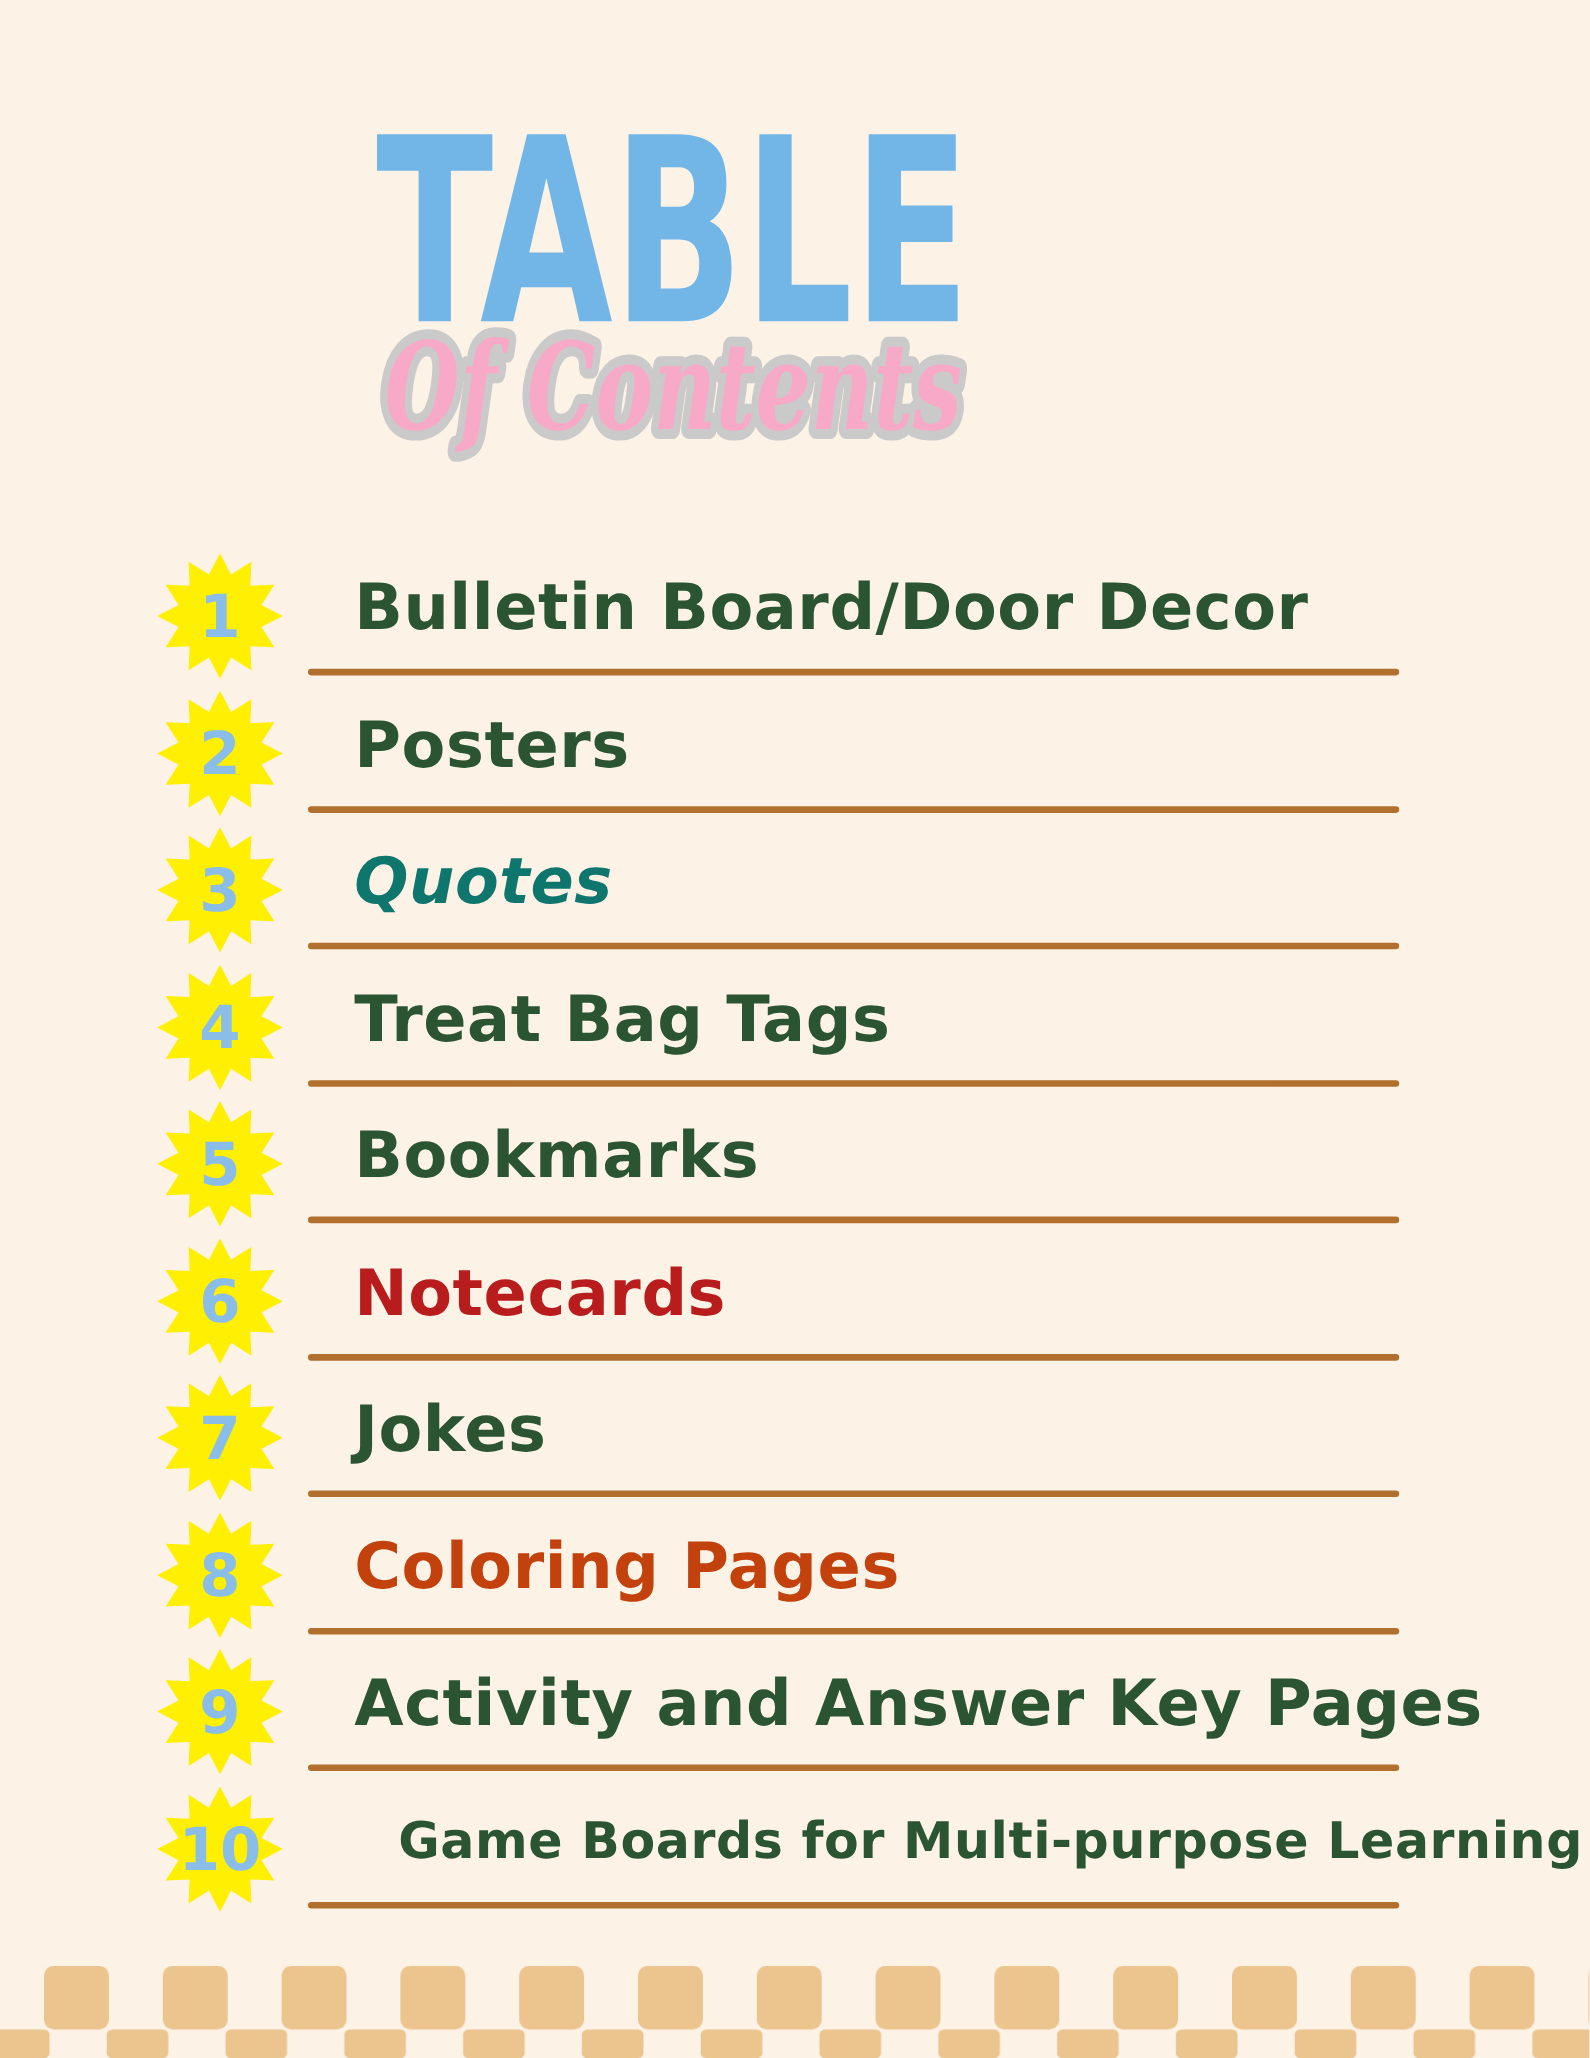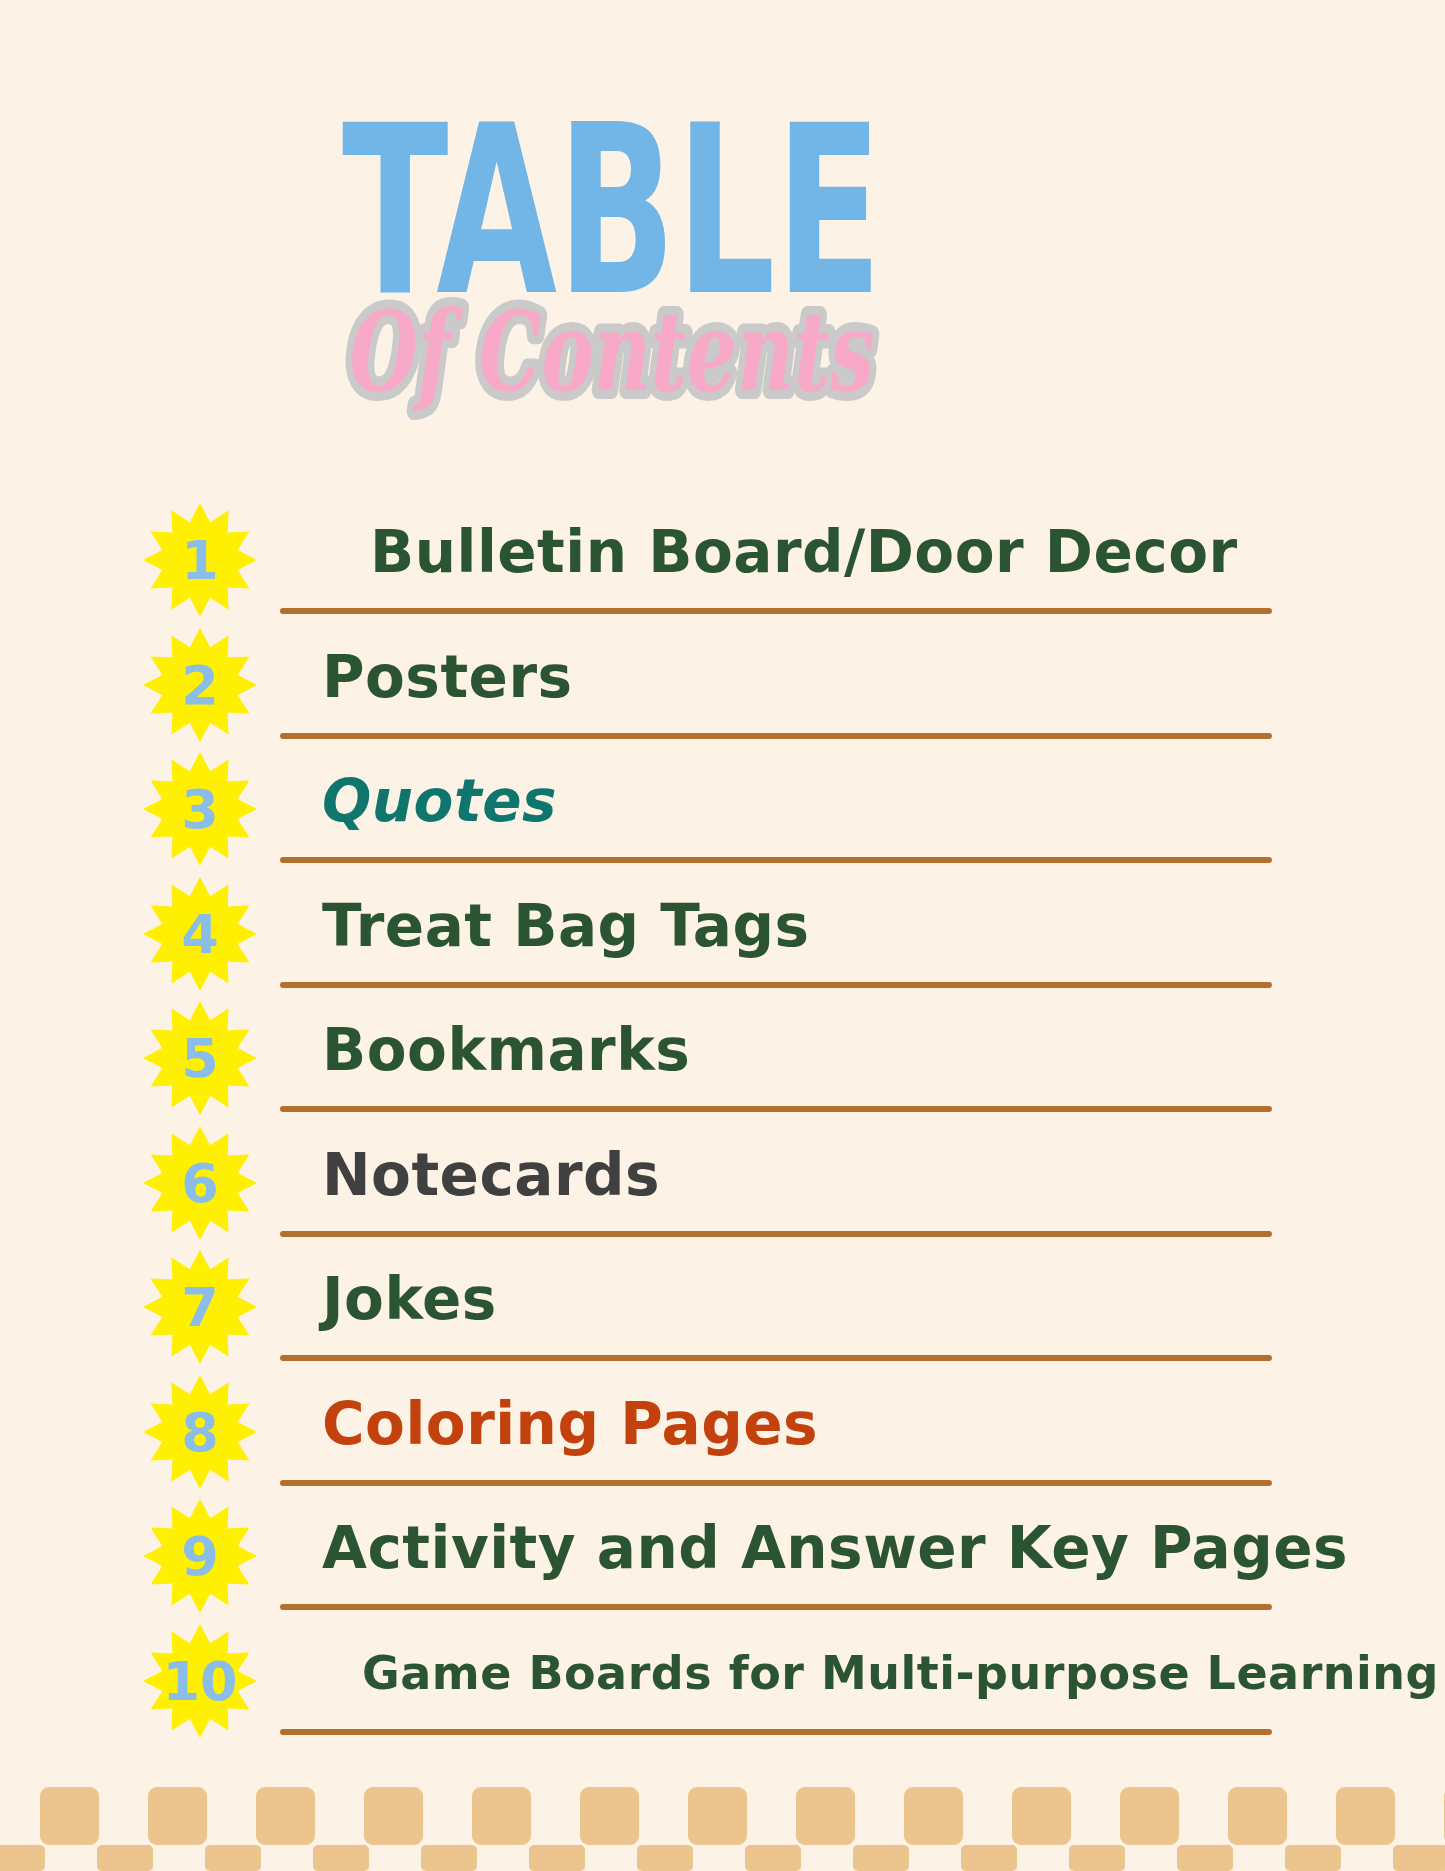--- a/index.html
+++ b/index.html
@@ -67,21 +67,21 @@
   </svg>
 
   <div id="toc-list">
       <div class="toc-row" style="top: 498px;">
         <div class="star-badge">
           <svg width="114" height="114" viewBox="0 0 114 114">
             <polygon points="57.0,0.0 67.1,19.3 85.5,7.6 84.6,29.4 106.4,28.5 94.7,46.9 114.0,57.0 94.7,67.1 106.4,85.5 84.6,84.6 85.5,106.4 67.1,94.7 57.0,114.0 46.9,94.7 28.5,106.4 29.4,84.6 7.6,85.5 19.3,67.1 0.0,57.0 19.3,46.9 7.6,28.5 29.4,29.4 28.5,7.6 46.9,19.3" fill="#ffef00"></polygon>
           </svg>
           <div class="badge-number" style="color: rgb(138, 190, 233);">1</div>
         </div>
-        <div class="toc-label" style="color: rgb(43, 84, 51); margin-left: 48px;">Bulletin Board/Door Decor</div>
+        <div class="toc-label" style="color: rgb(43, 84, 51);">Bulletin Board/Door Decor</div>
         <div class="toc-underline" style="background: rgb(177, 112, 45);"></div>
       </div>
       <div class="toc-row" style="top: 623px;">
         <div class="star-badge">
           <svg width="114" height="114" viewBox="0 0 114 114">
             <polygon points="57.0,0.0 67.1,19.3 85.5,7.6 84.6,29.4 106.4,28.5 94.7,46.9 114.0,57.0 94.7,67.1 106.4,85.5 84.6,84.6 85.5,106.4 67.1,94.7 57.0,114.0 46.9,94.7 28.5,106.4 29.4,84.6 7.6,85.5 19.3,67.1 0.0,57.0 19.3,46.9 7.6,28.5 29.4,29.4 28.5,7.6 46.9,19.3" fill="#ffef00"></polygon>
           </svg>
           <div class="badge-number" style="color: rgb(138, 190, 233);">2</div>
         </div>
         <div class="toc-label" style="color: rgb(43, 84, 51);">Posters</div>
@@ -117,21 +117,21 @@
         <div class="toc-label" style="color: rgb(43, 84, 51);">Bookmarks</div>
         <div class="toc-underline" style="background: rgb(177, 112, 45);"></div>
       </div>
       <div class="toc-row" style="top: 1121px;">
         <div class="star-badge">
           <svg width="114" height="114" viewBox="0 0 114 114">
             <polygon points="57.0,0.0 67.1,19.3 85.5,7.6 84.6,29.4 106.4,28.5 94.7,46.9 114.0,57.0 94.7,67.1 106.4,85.5 84.6,84.6 85.5,106.4 67.1,94.7 57.0,114.0 46.9,94.7 28.5,106.4 29.4,84.6 7.6,85.5 19.3,67.1 0.0,57.0 19.3,46.9 7.6,28.5 29.4,29.4 28.5,7.6 46.9,19.3" fill="#ffef00"></polygon>
           </svg>
           <div class="badge-number" style="color: rgb(138, 190, 233);">6</div>
         </div>
-        <div class="toc-label" style="color: #404040;">Notecards</div>
+        <div class="toc-label" style="color: #b91c1c;">Notecards</div>
         <div class="toc-underline" style="background: rgb(177, 112, 45);"></div>
       </div>
       <div class="toc-row" style="top: 1245px;">
         <div class="star-badge">
           <svg width="114" height="114" viewBox="0 0 114 114">
             <polygon points="57.0,0.0 67.1,19.3 85.5,7.6 84.6,29.4 106.4,28.5 94.7,46.9 114.0,57.0 94.7,67.1 106.4,85.5 84.6,84.6 85.5,106.4 67.1,94.7 57.0,114.0 46.9,94.7 28.5,106.4 29.4,84.6 7.6,85.5 19.3,67.1 0.0,57.0 19.3,46.9 7.6,28.5 29.4,29.4 28.5,7.6 46.9,19.3" fill="#ffef00"></polygon>
           </svg>
           <div class="badge-number" style="color: rgb(138, 190, 233);">7</div>
         </div>
         <div class="toc-label" style="color: rgb(43, 84, 51);">Jokes</div>

